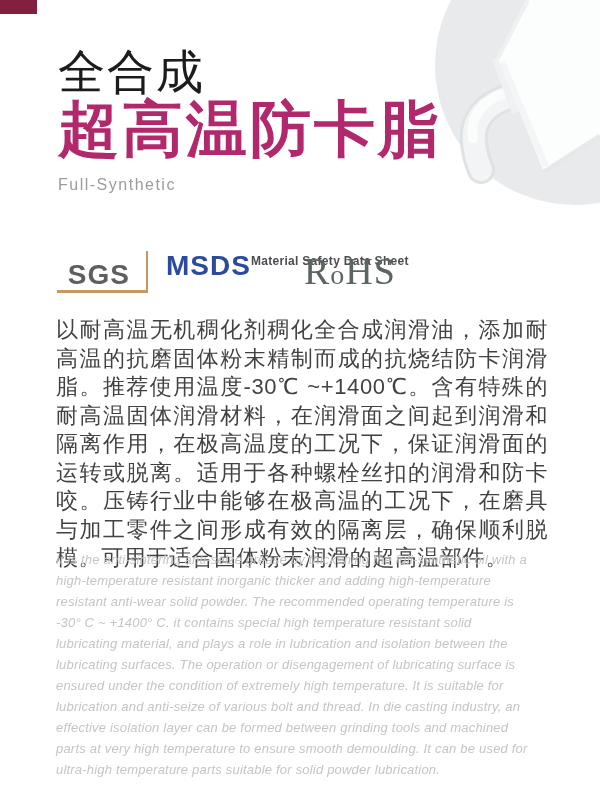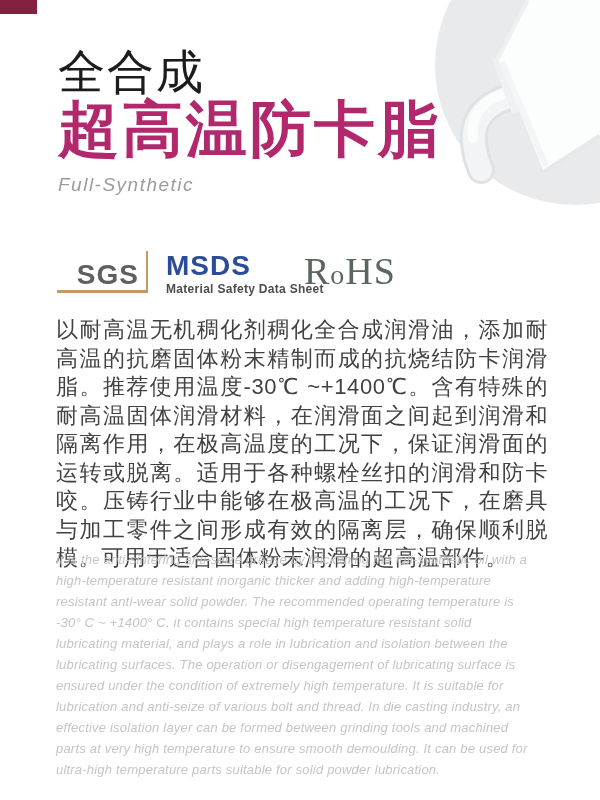--- a/index.html
+++ b/index.html
@@ -29,43 +29,42 @@
   }
   .title-cn-2 {
     position:absolute; left:58px; top:96px;
     font-size:61px; line-height:1.1; font-weight:700;
     letter-spacing:3px;
     color:var(--c-magenta, #b1296c);
     white-space:nowrap;
   }
   .subtitle-en {
     position:absolute; left:58px; top:171px;
-    font-style:italic;
-    font-size:19px; line-height:28px;
+    font-size:16px; line-height:28px;
     letter-spacing:1.5px;
     color:var(--c-subtitle, #9c9c9c);
     white-space:nowrap;
   }
   
   .cert-sgs {
     position:absolute; left:57px; top:251px;
     width:91px; height:42px;
     border-bottom:3px solid var(--c-sgs-line, #c49a62);
     border-right:2px solid var(--c-sgs-line, #c49a62);
     display:flex; align-items:flex-end; justify-content:flex-end;
   }
   .cert-sgs .sgs-text {
     font-size:28px; font-weight:700; line-height:1;
     letter-spacing:1px;
     color:var(--c-sgs-text, #5f5f5f);
-    padding-bottom:1px; padding-right:7px;
+    padding-bottom:1px; padding-right:16px;
   }
   .cert-msds {
     position:absolute; left:166px; top:252px;
-    display:flex; flex-direction:column; align-items:flex-start;
+    display:flex; flex-direction:row; align-items:flex-start;
   }
   .cert-msds .msds-text {
     font-size:28px; font-weight:700; line-height:1;
     letter-spacing:1px;
     color:var(--c-msds-blue, #2c4c9b);
   }
   .cert-msds .msds-tagline {
     margin-top:2px;
     font-size:12px; font-weight:700;
     letter-spacing:0.3px;

